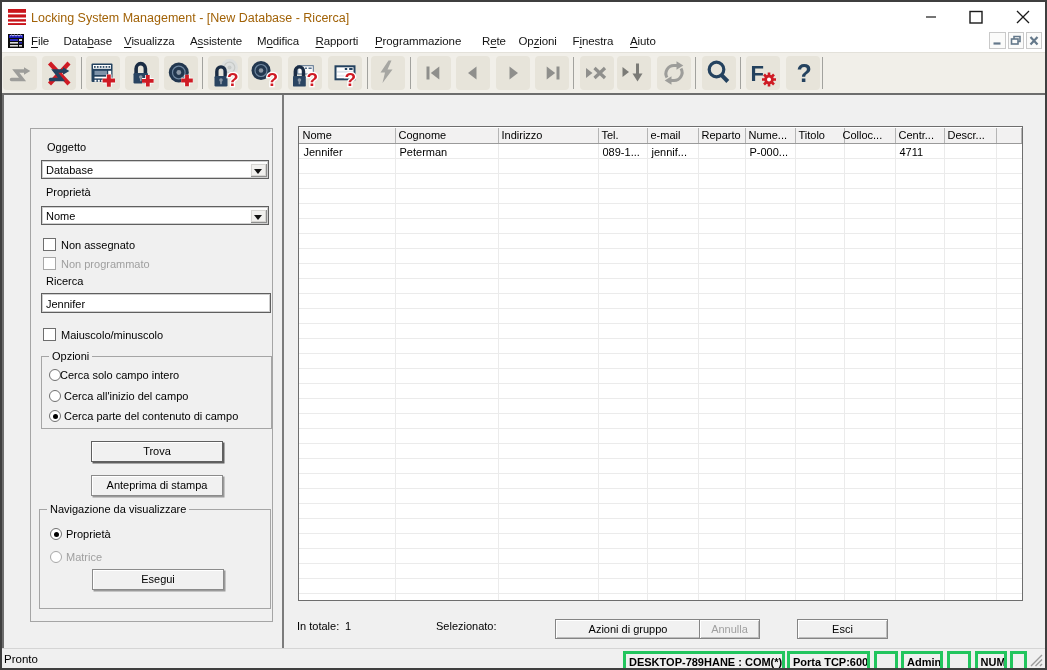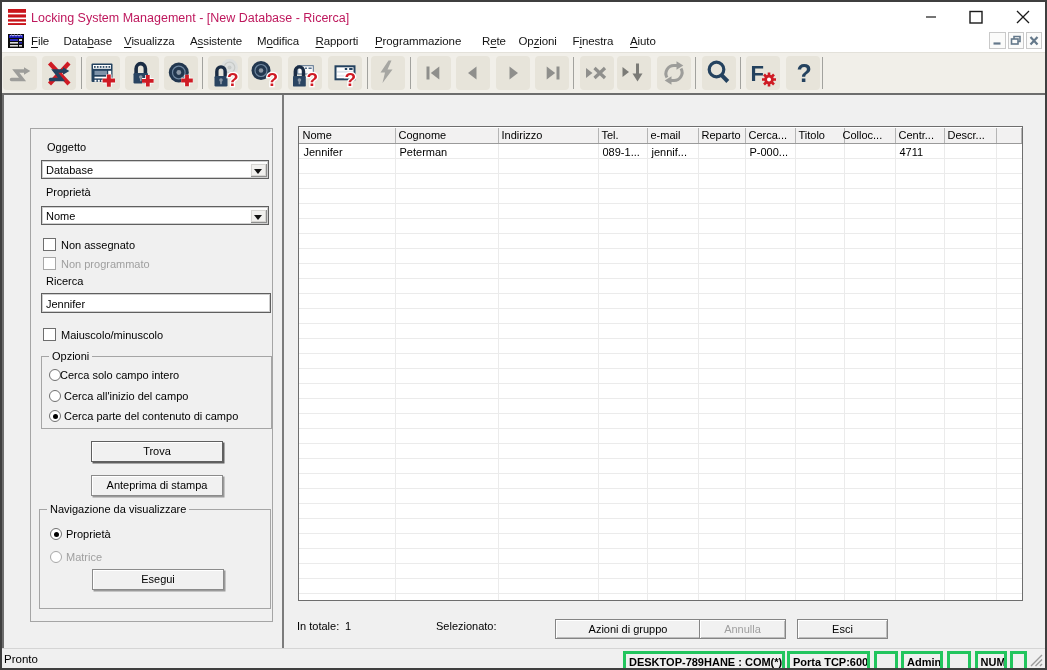--- a/index.html
+++ b/index.html
@@ -2,21 +2,21 @@
 <html><head><meta charset="utf-8"><title>Locking System Management</title>
 <style>
 * { margin:0; padding:0; box-sizing:border-box; }
 html,body { width:1047px; height:670px; }
 body { font-family:"Liberation Sans", sans-serif; position:relative; background:#f0f0f0;
   -webkit-font-smoothing: antialiased; }
 #win { position:absolute; inset:0; border:1px solid #3f3f3f; background:#fff; overflow:hidden; }
 #winb { position:absolute; inset:0; box-shadow:inset 1px 1px 0 #3f3f3f, inset -1px -1px 0 #3f3f3f; z-index:99; pointer-events:none; }
 #titlebar { position:absolute; left:1px; top:1px; right:1px; height:29px; background:#fff; }
 #logo { position:absolute; left:6px; top:7px; }
-#title { position:absolute; left:29px; top:8.5px; font-size:12.5px; color:#be185d; }
+#title { position:absolute; left:29px; top:8.5px; font-size:12.5px; color:#a16207; }
 .wb { position:absolute; top:0; height:29px; }
 #menubar { position:absolute; left:1px; top:30px; right:1px; height:21px; background:#fff; }
 #mdiicon { position:absolute; left:6px; top:3px; }
 .mi { position:absolute; top:4px; font-size:11.5px; letter-spacing:-0.1px; color:#141414; }
 .mi u { text-decoration-thickness:1px; text-underline-offset:1.5px; }
 .mdib { position:absolute; top:1px; width:16.5px; height:17px; border:1px solid #c9c9c9;
   background:#fbfbfa; }
 #toolbar { position:absolute; left:1px; top:51px; right:1px; height:41px; background:#f1efe9;
   border-top:1px solid #e3e1da; }
 .tbtn { position:absolute; top:3px; width:34px; height:34px; background:#e7e4da; border-radius:4px; }
@@ -370,39 +370,39 @@
 <div class="ht" style="left:100.0px">Cognome</div>
 <div class="hd" style="left:199.0px"></div>
 <div class="ht" style="left:203.0px">Indirizzo</div>
 <div class="hd" style="left:299.0px"></div>
 <div class="ht" style="left:303.0px">Tel.</div>
 <div class="hd" style="left:348.0px"></div>
 <div class="ht" style="left:352.0px">e-mail</div>
 <div class="hd" style="left:399.0px"></div>
 <div class="ht" style="left:403.0px">Reparto</div>
 <div class="hd" style="left:446.0px"></div>
-<div class="ht" style="left:450.0px">Cerca...</div>
+<div class="ht" style="left:450.0px">Nume...</div>
 <div class="hd" style="left:496.0px"></div>
 <div class="ht" style="left:500.0px">Titolo</div>
 <div class="hd" style="left:545.0px"></div>
 <div class="ht" style="left:544px">Colloc...</div>
 <div class="hd" style="left:596.0px"></div>
 <div class="ht" style="left:600.0px">Centr...</div>
 <div class="hd" style="left:645.0px"></div>
 <div class="ht" style="left:649.0px">Descr...</div>
 <div class="hd" style="left:697.0px"></div>
 <div class="ht" style="left:701.0px"></div>
 <div class="hd" style="left:722.0px"></div>
         </div>
     </div>
     <div class="bt" style="left:293px;top:525px">In totale:</div>
     <div class="bt" style="left:341px;top:525px">1</div>
     <div class="bt" style="left:432px;top:525px">Selezionato:</div>
     <div class="bbtn" style="left:551px;width:146px">Azioni di gruppo</div>
-    <div class="bbtn dis-t" style="left:695px;width:87px">Annulla</div>
+    <div class="bbtn dis-t" style="left:695px;width:61px">Annulla</div>
     <div class="bbtn" style="left:793px;width:91px">Esci</div>
   </div>
   <div id="statusbar">
     <div id="pronto">Pronto</div>
 <div class="sc" style="left:621.0px;width:161.5px">DESKTOP-789HANE : COM(*)</div>
 <div class="sc" style="left:785.0px;width:83.0px">Porta TCP:6001</div>
 <div class="sc" style="left:871.5px;width:24.0px"></div>
 <div class="sc" style="left:899.0px;width:42.0px">Admin</div>
 <div class="sc" style="left:945.0px;width:23.5px"></div>
 <div class="sc" style="left:972.5px;width:32.5px">NUM</div>

